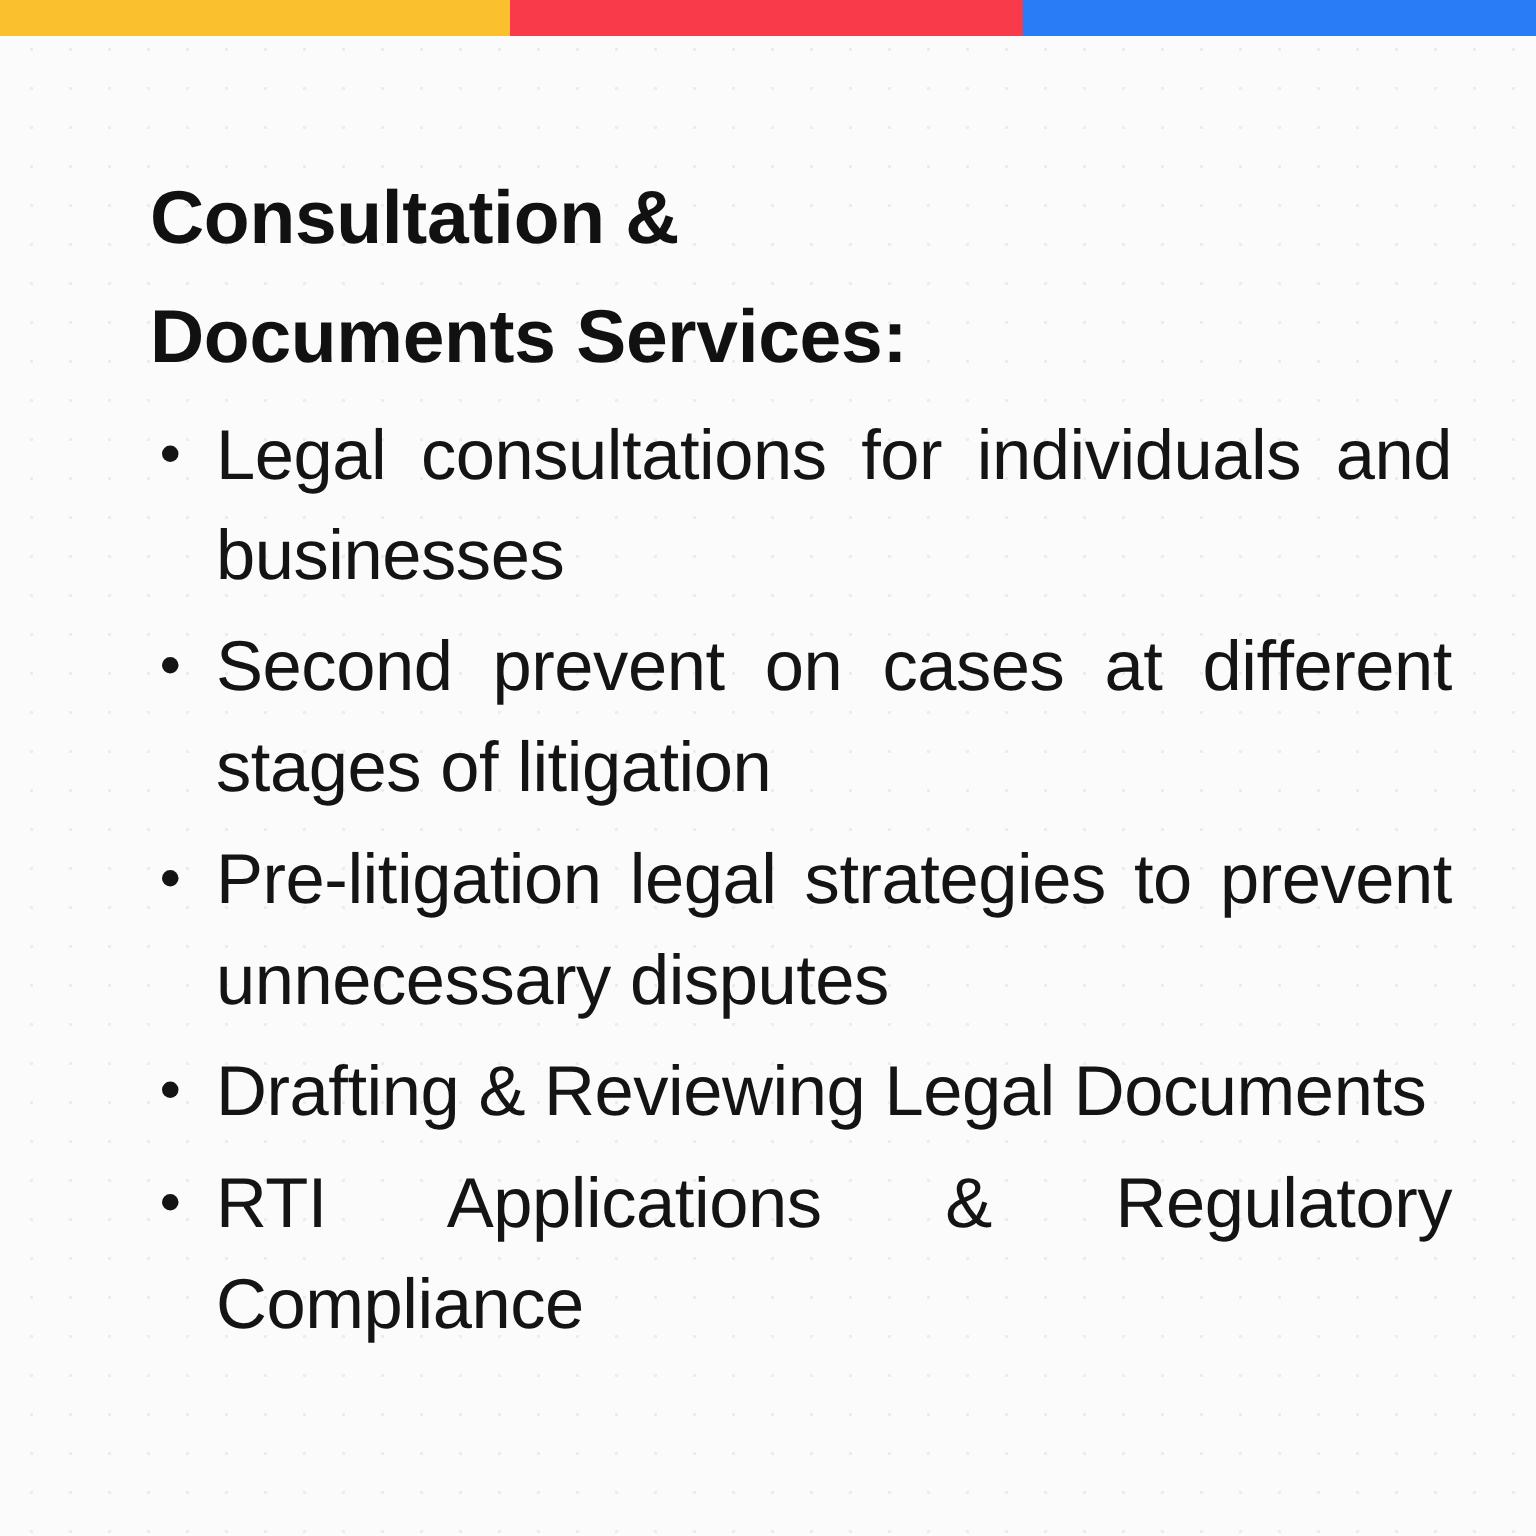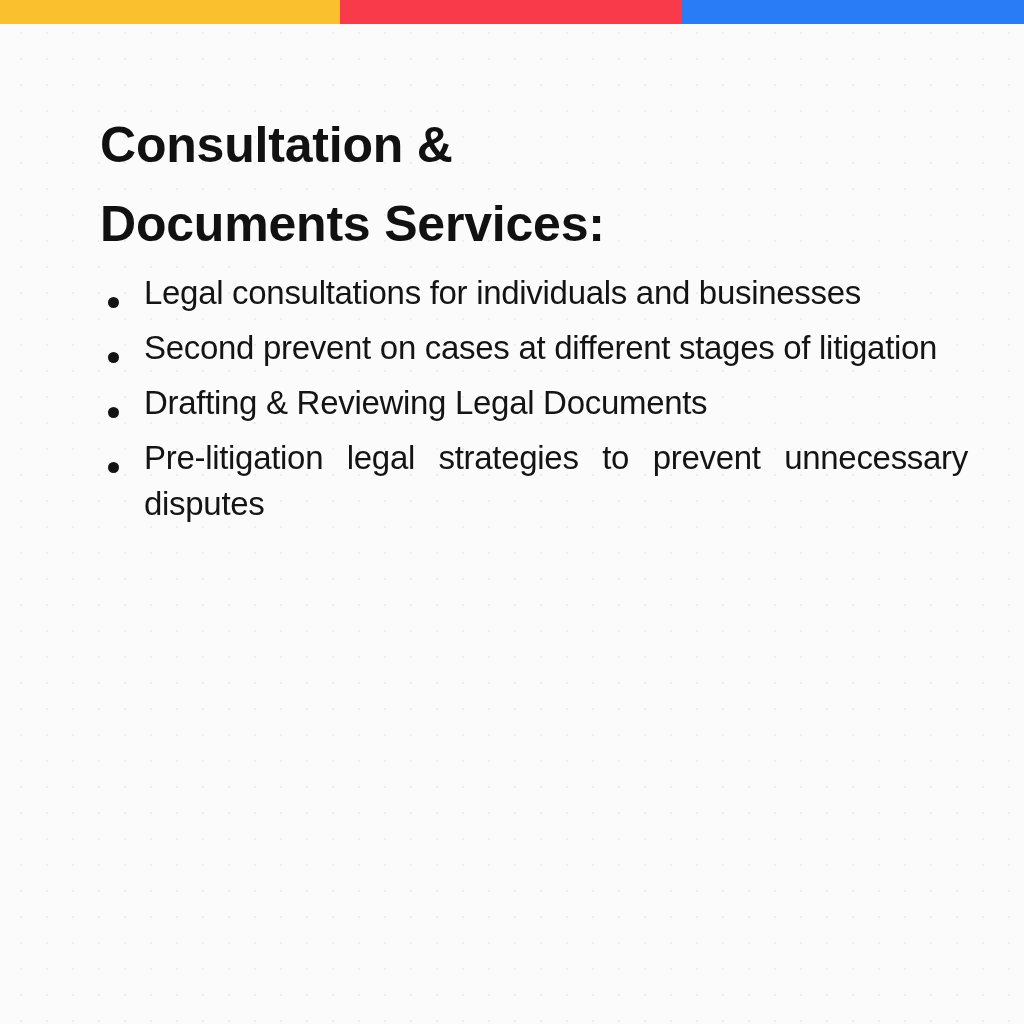--- a/index.html
+++ b/index.html
@@ -62,21 +62,21 @@
   }
   ul.bullets {
     list-style: none;
     margin: 0;
     padding: 0;
   }
   ul.bullets li {
     position: relative;
     padding-left: 44px;
     margin: 0 0 8px 0;
-    font-size: 33px;
+    font-size: 47px;
     line-height: 1.42;
     color: #141414;
     text-align: justify;
     text-align-last: left;
     letter-spacing: -0.3px;
     max-width: 868px;
   }
   ul.bullets li::before {
     content: "";
     position: absolute;
@@ -100,16 +100,17 @@
 </div>
 
 <div class="content">
   <h1 class="title">
     <span class="line">Consultation &amp;</span>
     <span class="line">Documents Services:</span>
   </h1>
   <ul class="bullets">
     <li>Legal consultations for individuals and businesses</li>
     <li>Second prevent on cases at different stages of litigation</li>
+    <li>Pre-litigation legal strategies to prevent unnecessary disputes</li>
     <li>Drafting &amp; Reviewing Legal Documents</li>
-    <li>Pre-litigation legal strategies to prevent unnecessary disputes</li>
+    <li>RTI Applications &amp; Regulatory Compliance</li>
   </ul>
 </div>
 
 </body></html>

